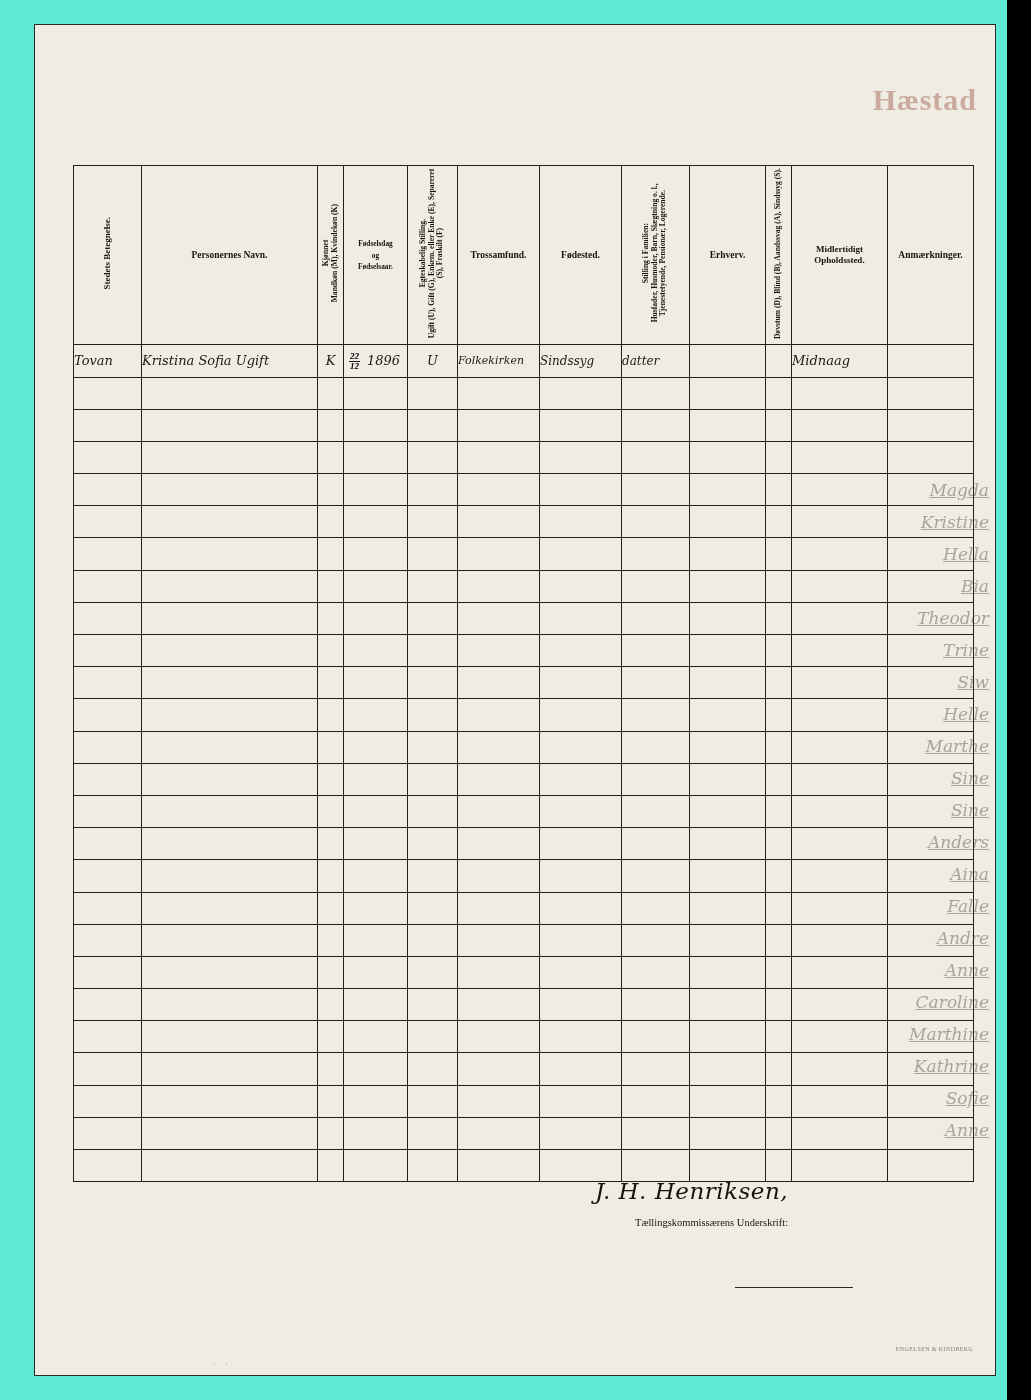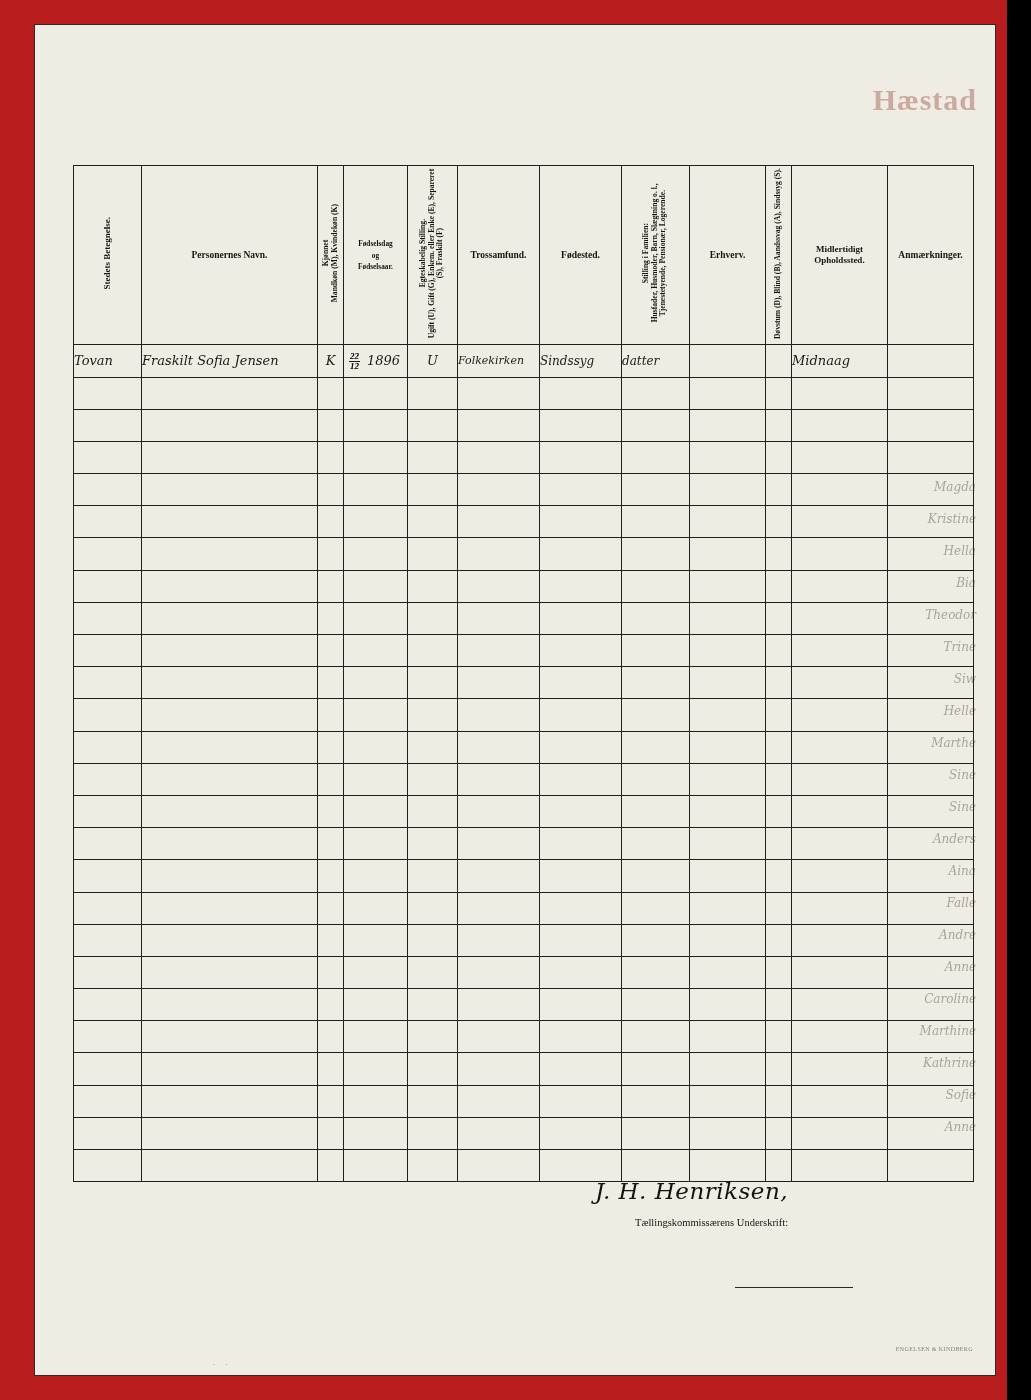--- a/index.html
+++ b/index.html
@@ -10,21 +10,21 @@
   body {
     width: 1031px;
     height: 1400px;
     font-family: "Liberation Serif", serif;
     overflow: hidden;
   }
   .page-root {
     position: relative;
     width: 1007px;
     height: 1400px;
-    background: #b91c1c;
+    background: #5eead4;
   }
   .sheet {
     position: absolute;
     left: 35px;
     top: 25px;
     width: 960px;
     height: 1350px;
     background: #efece4;
     box-shadow: 0 0 0 1px #2a2a27;
   }
@@ -159,26 +159,27 @@
   .edge-dots {
     position: absolute;
     left: 178px;
     bottom: 8px;
     font-size: 9px;
     color: rgba(40,38,30,0.5);
     letter-spacing: 4px;
   }
   .margin-scrawl {
     position: absolute;
-    right: 19px;
+    right: 6px;
     font-family: "DejaVu Serif", serif;
     font-style: italic;
-    font-size: 12px;
+    font-size: 17px;
     color: rgba(70, 62, 45, 0.42);
     white-space: nowrap;
+    text-decoration: underline;
   }
 </style>
 </head>
 <body>
 
 <div class="page-root">
   <div class="sheet">
 
     <div class="bleed big" style="left:120px; top:250px;">&nbsp;</div>
     <div class="bleed" style="left:140px; top:200px;">&nbsp;</div>
@@ -243,21 +244,21 @@
 Opholdssted.</span>
           </th>
           <th>
             <span>Anmærkninger.</span>
           </th>
         </tr>
       </thead>
       <tbody>
         <tr>
           <td class="cell-hand">Tovan</td>
-          <td class="cell-hand">Fraskilt Sofia Jensen</td>
+          <td class="cell-hand">Kristina Sofia Ugift</td>
           <td class="cell-hand center">K</td>
           <td>
             <span class="frac" style="margin-left:5px;font-weight:bold;">
               <span class="num">22</span>
               <span class="den">12</span>
             </span>
             <span class="cell-hand" style="padding-left:3px;">1896</span>
           </td>
           <td class="cell-hand center">U</td>
           <td class="cell-hand" style="font-size:11px;">Folkekirken</td>

